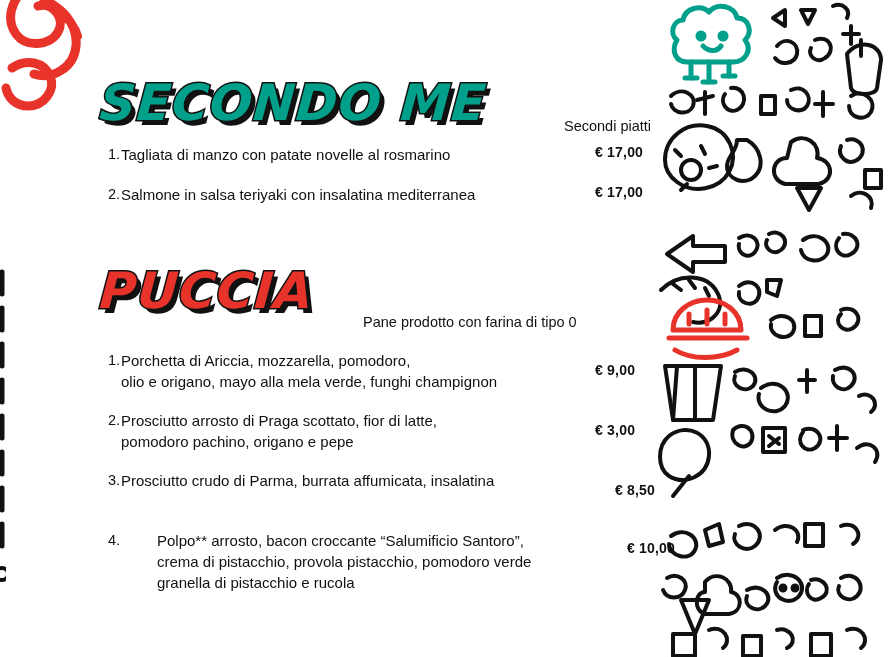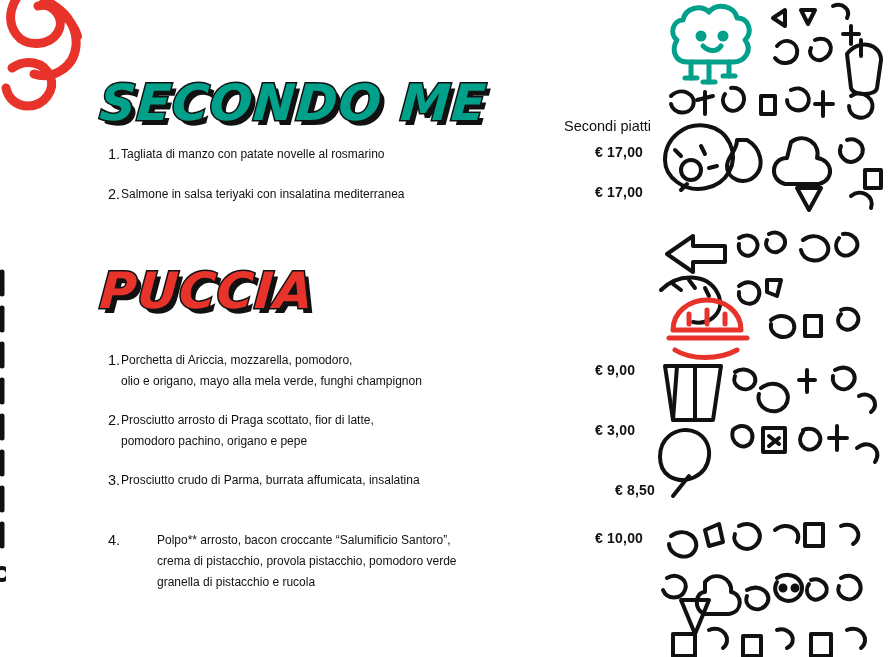--- a/index.html
+++ b/index.html
@@ -111,21 +111,21 @@
     text-align: right;
     font-size: 14.5px;
     line-height: 21px;
     color: #111111;
   }
   .row-desc {
     position: absolute;
     left: 121px;
     top: 0;
     width: 430px;
-    font-size: 12px;
+    font-size: 15px;
     line-height: 21px;
     color: #111111;
   }
   .row-desc .l { display: block; }
   .row-price {
     position: absolute;
     left: 595px;
     width: 80px;
     font-size: 14px;
     font-weight: bold;
@@ -293,20 +293,21 @@
           <span class="l">Salmone in salsa teriyaki con insalatina mediterranea</span>
         </span>
         <span class="row-price" style="top:0;">€ 17,00</span>
       </div>
     </div>
   </section>
 
   <section class="section" id="section-puccia">
     <div class="section-head">
       <div class="banner-title red">PUCCIA</div>
+      <div class="section-subtitle" id="subtitle-puccia">Pane prodotto con farina di tipo 0</div>
     </div>
 
     <div class="items" style="margin-top:26px;">
 
       <div class="menu-row" style="height:46px;">
         <span class="row-num">1.</span>
         <span class="row-desc">
           <span class="l">Porchetta di Ariccia, mozzarella, pomodoro,</span>
           <span class="l">olio e origano, mayo alla mela verde, funghi champignon</span>
         </span>
@@ -330,19 +331,19 @@
         <span class="row-price" style="top:12px;text-align:center;">€ 8,50</span>
       </div>
 
       <div class="menu-row" style="height:68px;">
         <span class="row-num">4.</span>
         <span class="row-desc" style="width:460px;margin-left:36px;">
           <span class="l">Polpo** arrosto, bacon croccante “Salumificio Santoro”,</span>
           <span class="l">crema di pistacchio, provola pistacchio, pomodoro verde</span>
           <span class="l">granella di pistacchio e rucola</span>
         </span>
-        <span class="row-price" style="top:0;">€ 10,00</span>
+        <span class="row-price" style="top:10px;text-align:right;">€ 10,00</span>
       </div>
 
     </div>
   </section>
 
 </div>
 
 </body></html>

